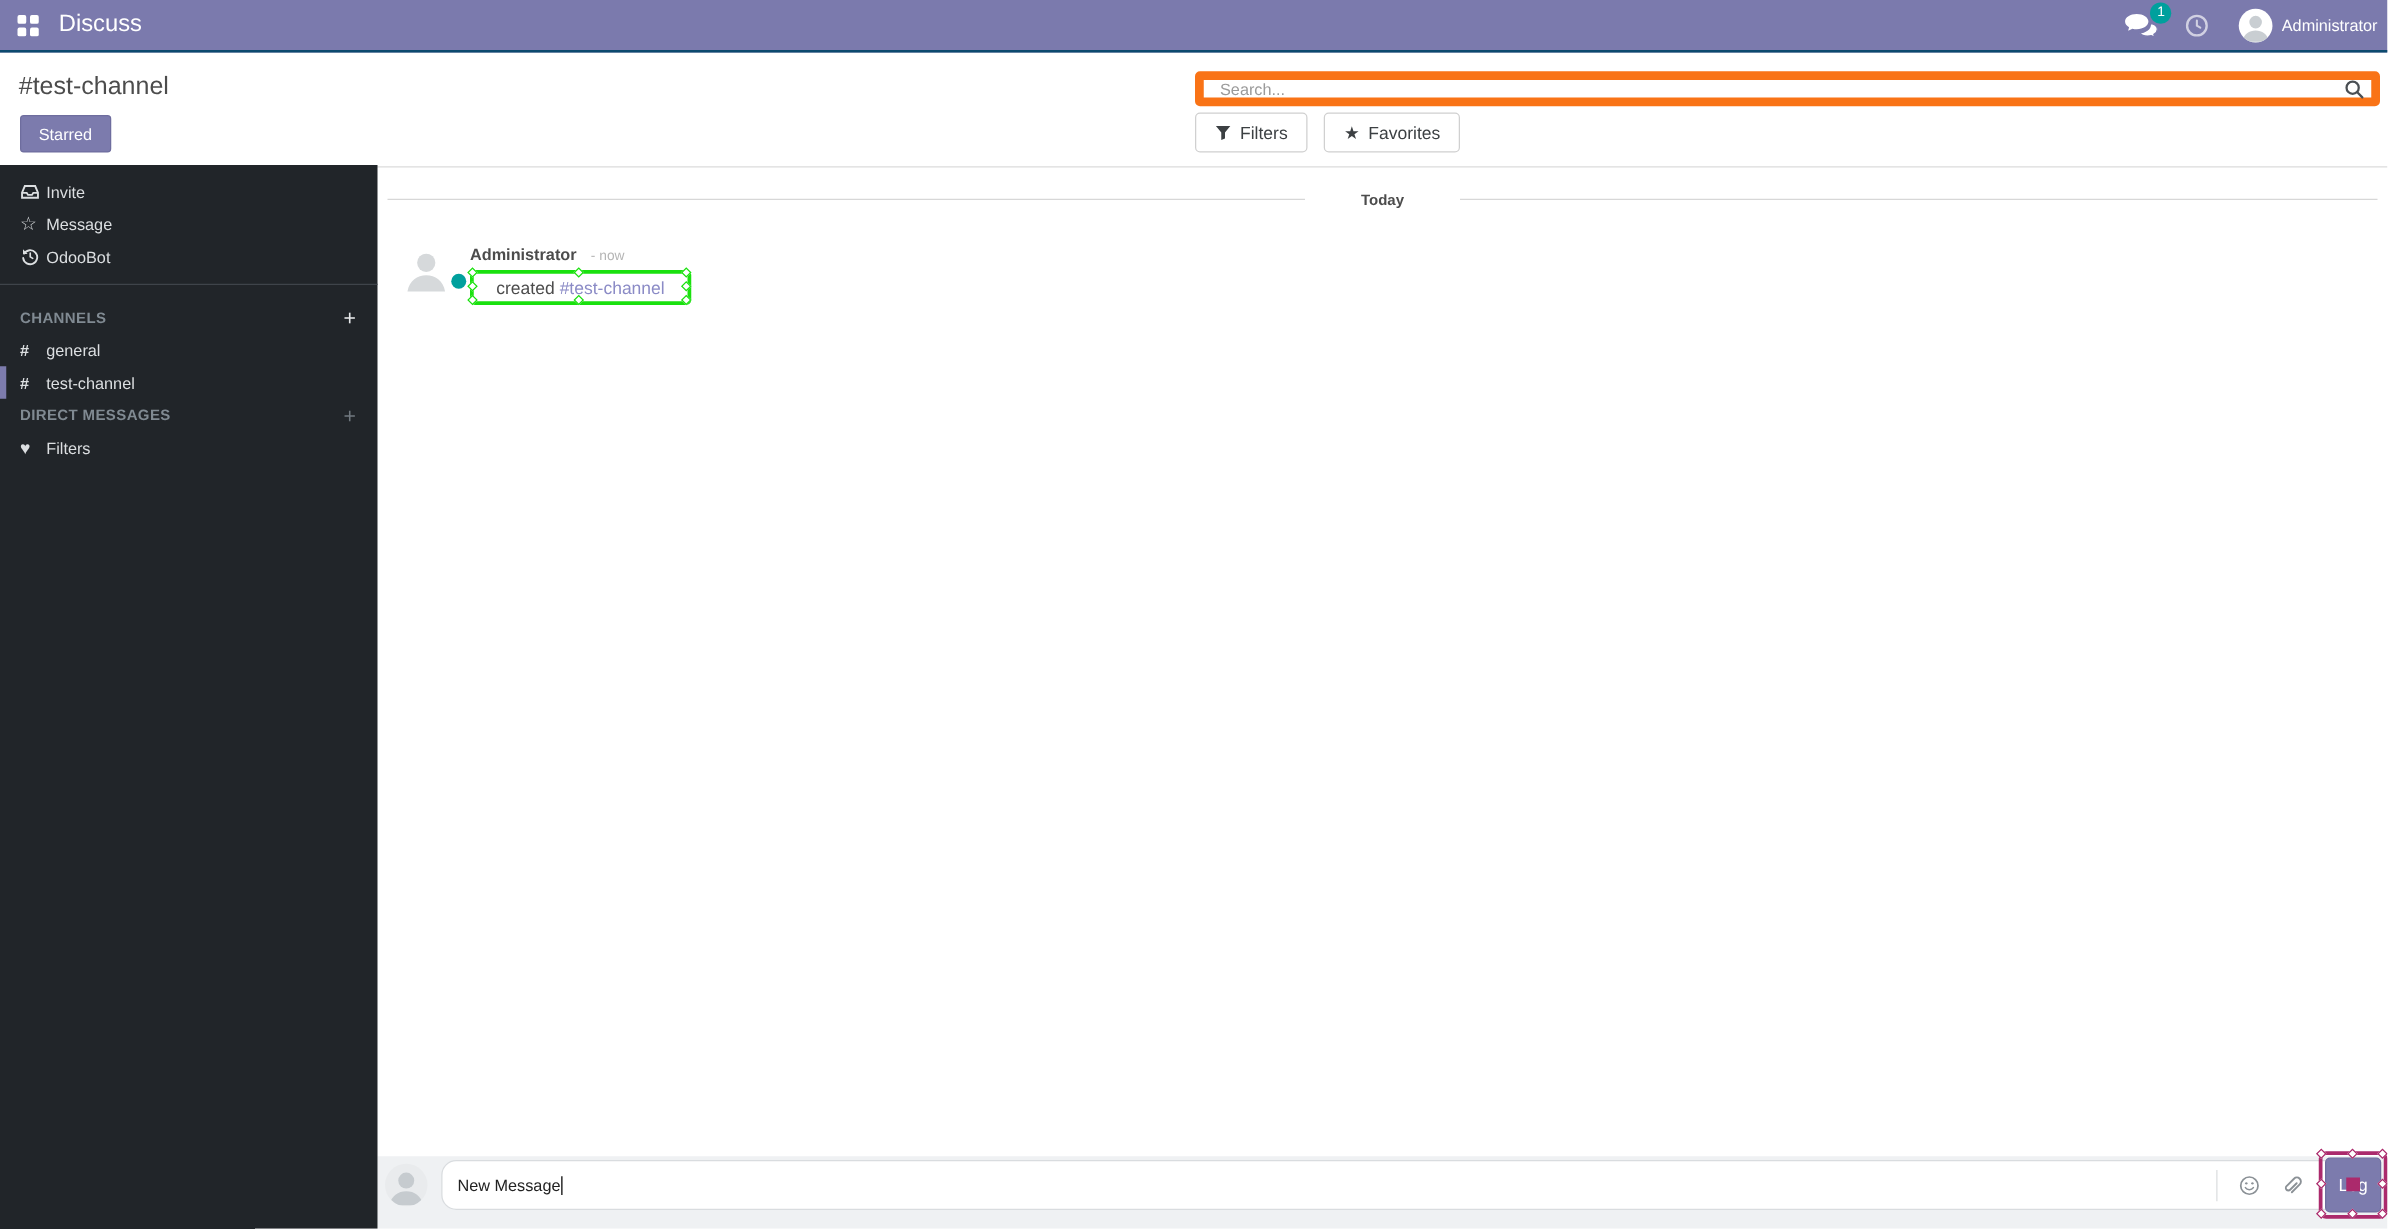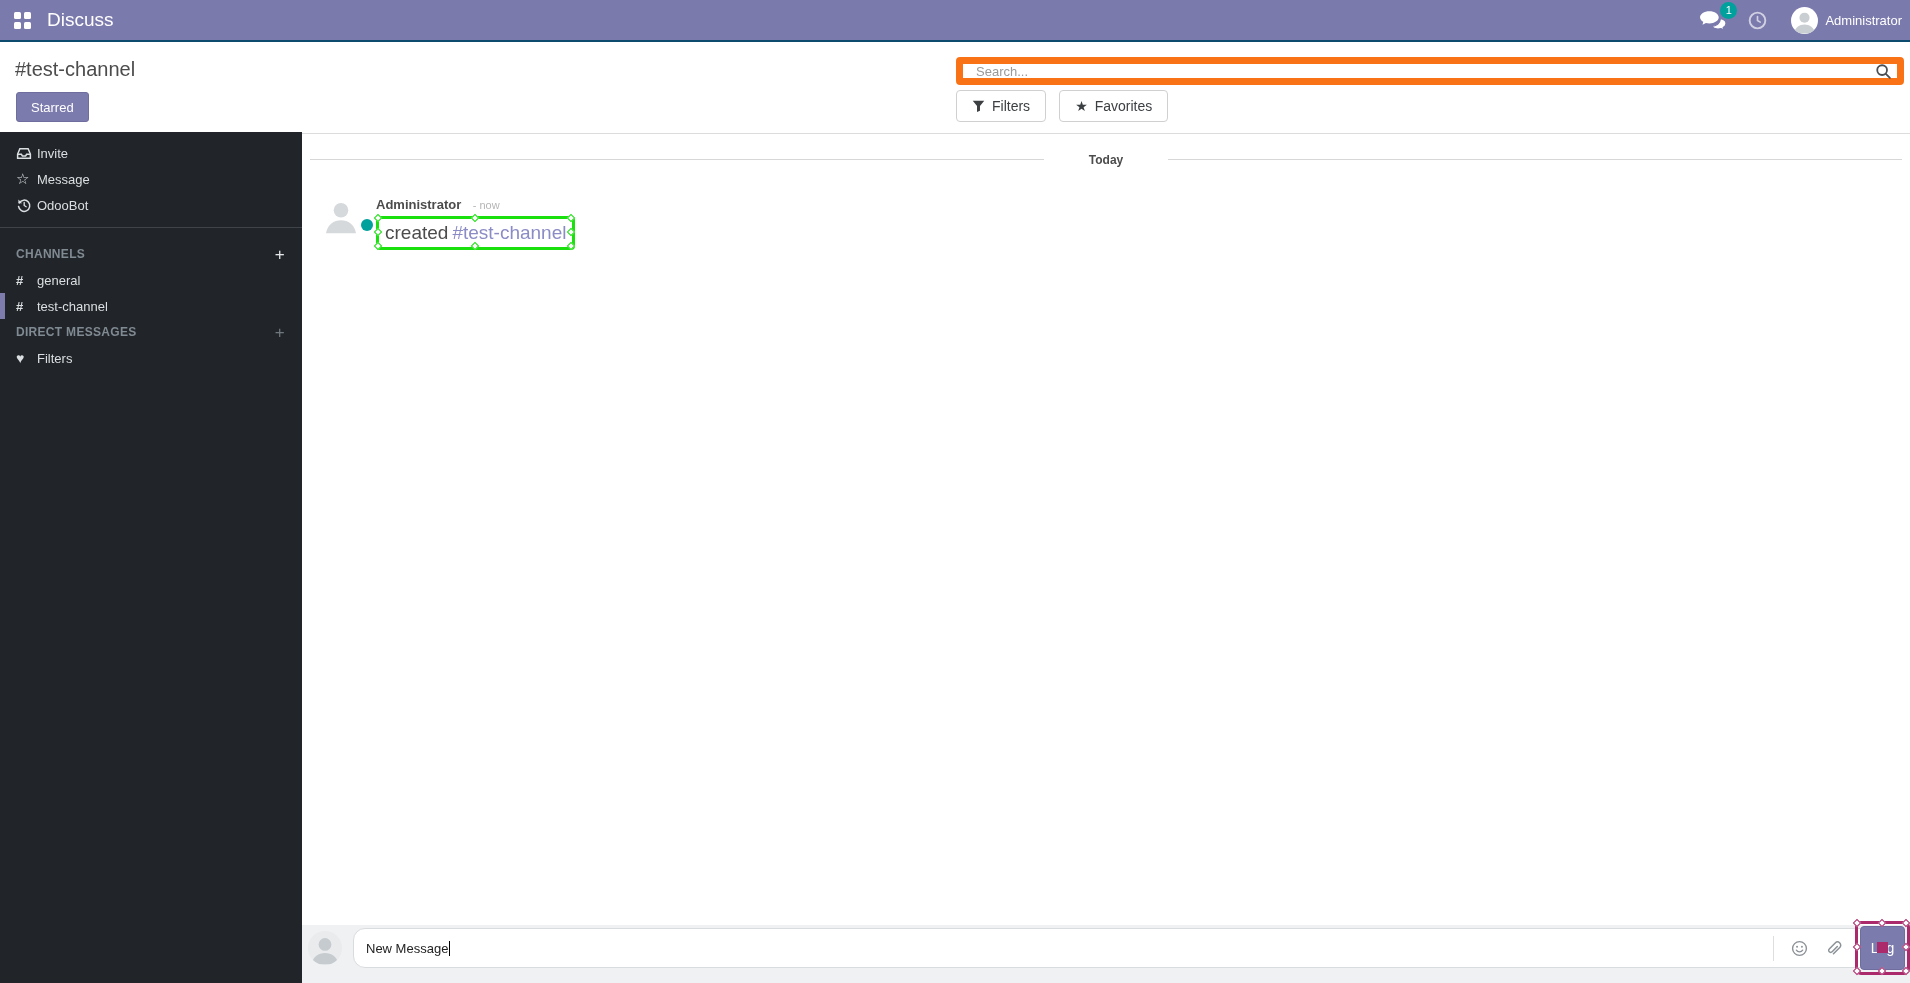--- a/index.html
+++ b/index.html
@@ -61,22 +61,22 @@
   .date-sep .label { padding:0 45px; font-size:12px; font-weight:bold; color:#4c4c4c; }
   .message { display:flex; margin:29px 0 0 20px; }
   .msg-avatar { position:relative; width:38px; height:38px; border-radius:2px; background:#fff; flex:none; }
   .msg-avatar svg { width:100%; height:100%; }
   .status-dot { position:absolute; right:-13px; bottom:3px; width:12px; height:12px; border-radius:50%;
                 background:#00a09d; }
   .msg-content { margin-left:16px; }
   .msg-head { line-height:15px; }
   .author { font-size:13px; font-weight:bold; color:#4c4c4c; }
   .timestamp { font-size:11px; color:#b5b5b5; margin-left:7px; }
-  .msg-body { position:relative; display:inline-block; margin-top:3px; padding:3px 6px;
-              border:3px solid #1ae10e; border-radius:4px; font-size:19px; }
+  .msg-body { position:relative; display:inline-block; margin-top:3px; padding:3px 18px;
+              border:3px solid #1ae10e; border-radius:4px; font-size:14px; }
   .body-prefix { color:#4c4c4c; }
   .body-link { color:#8b8bc6; margin-left:4px; cursor:pointer; }
 
   
   .composer { position:absolute; left:302px; right:0; bottom:0; top:897px; background:#eff1f3;
               display:flex; align-items:center; padding:0 5px 12px 6px;margin-top:28px; }
   .composer-avatar { width:34px; height:34px; border-radius:50%; background:#e9ebed; overflow:hidden; flex:none; }
   .composer-avatar svg { width:100%; height:100%; }
   .composer-field { position:relative; flex:1; height:40px; margin-left:11px; background:#fff;
                     border:1px solid #d9dcdf; border-radius:12px; display:flex; align-items:center; }

